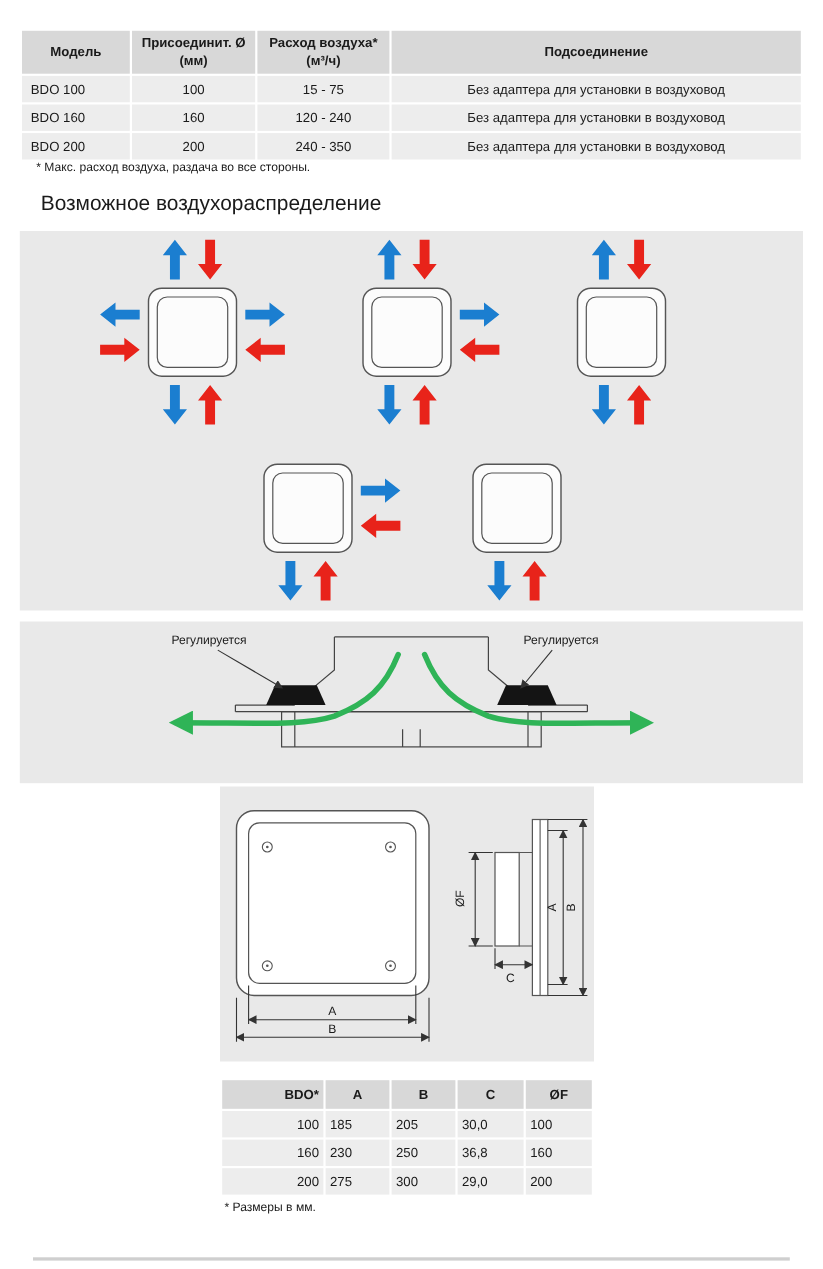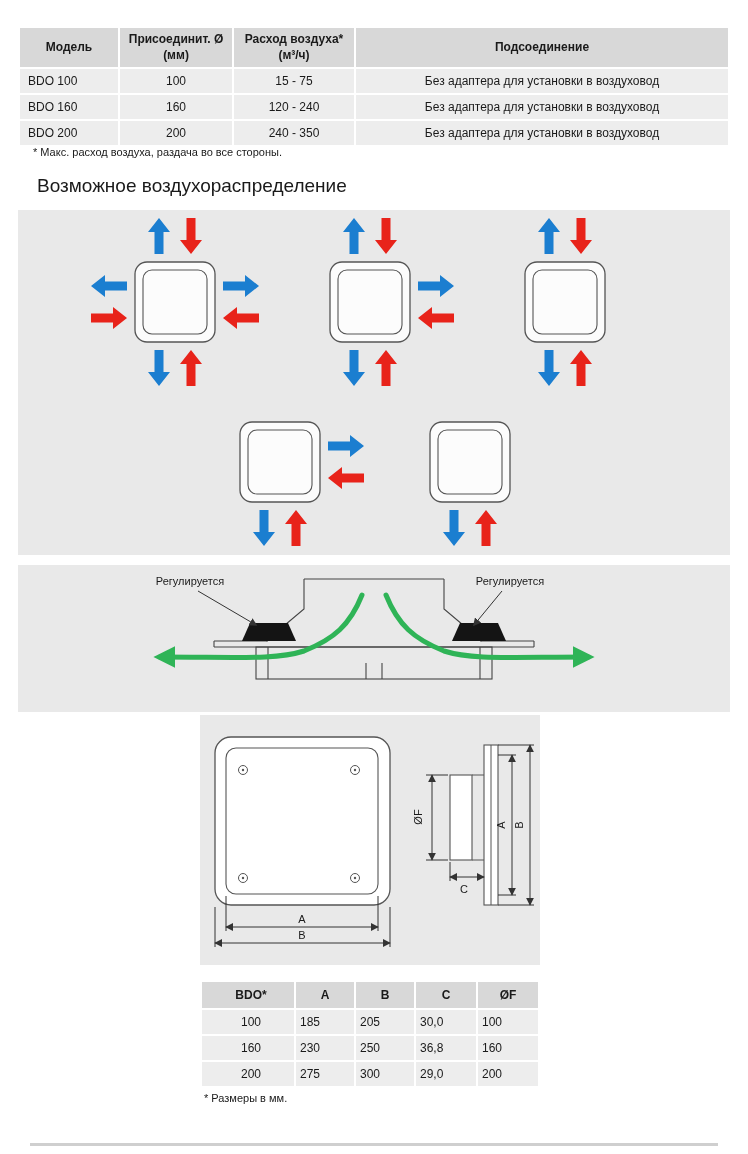--- a/index.html
+++ b/index.html
@@ -24,21 +24,21 @@
   
   .panel{position:absolute;background:#e9e9e9;}
   .panel-airflow{left:18px;top:210px;width:712px;height:345px;}
   .panel-section{left:18px;top:565px;width:712px;height:147px;}
   .panel-dims{left:200px;top:715px;width:340px;height:250px;}
   
   .dim-table{position:absolute;left:200px;top:980px;width:340px;table-layout:fixed;}
   .dim-table th{
     background:#d8d8d8;font-size:12px;font-weight:bold;text-align:center;padding:6px 4px;
   }
-  .dim-table th.left, .dim-table td.left{text-align:center;padding-left:10px;}
+  .dim-table th.left, .dim-table td.left{text-align:right;padding-left:10px;}
   .dim-table td{background:#ededed;font-size:12px;text-align:left;padding:5px 4px;}
   .fn-dim{left:204px;top:1092px;}
   .footer-line{position:absolute;left:30px;top:1143px;width:688px;height:3px;background:#cfcfcf;}
   svg{display:block;}
   svg text{font-family:"Liberation Sans",sans-serif;font-size:11px;fill:#1a1a1a;}
   .thin{stroke:#444;stroke-width:1.1;fill:none;}
 </style>
 </head>
 <body>
 

